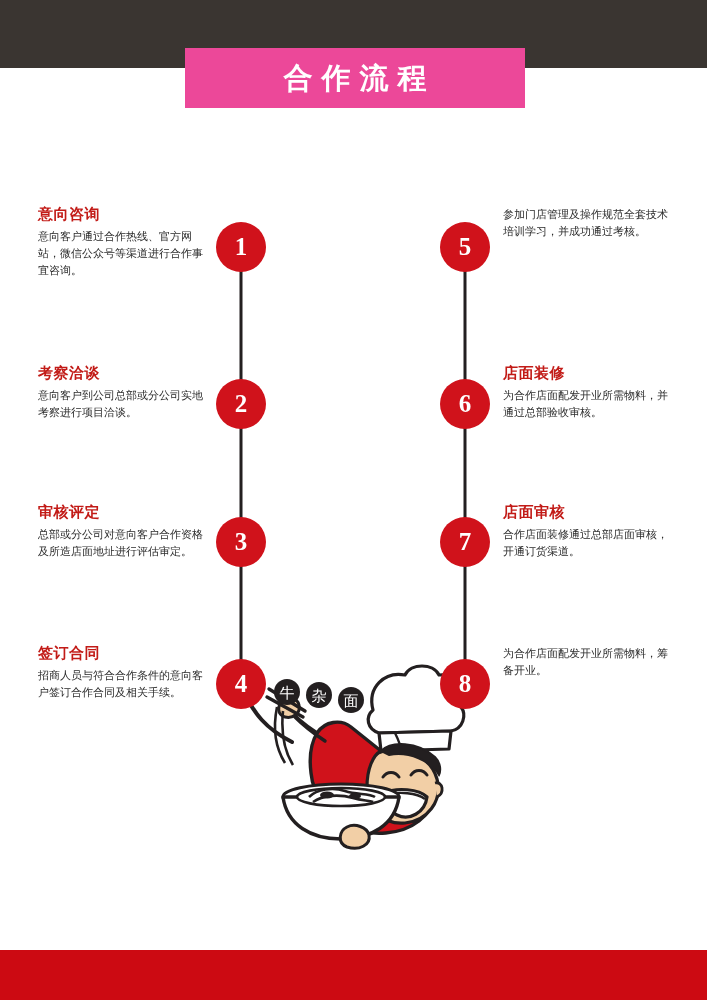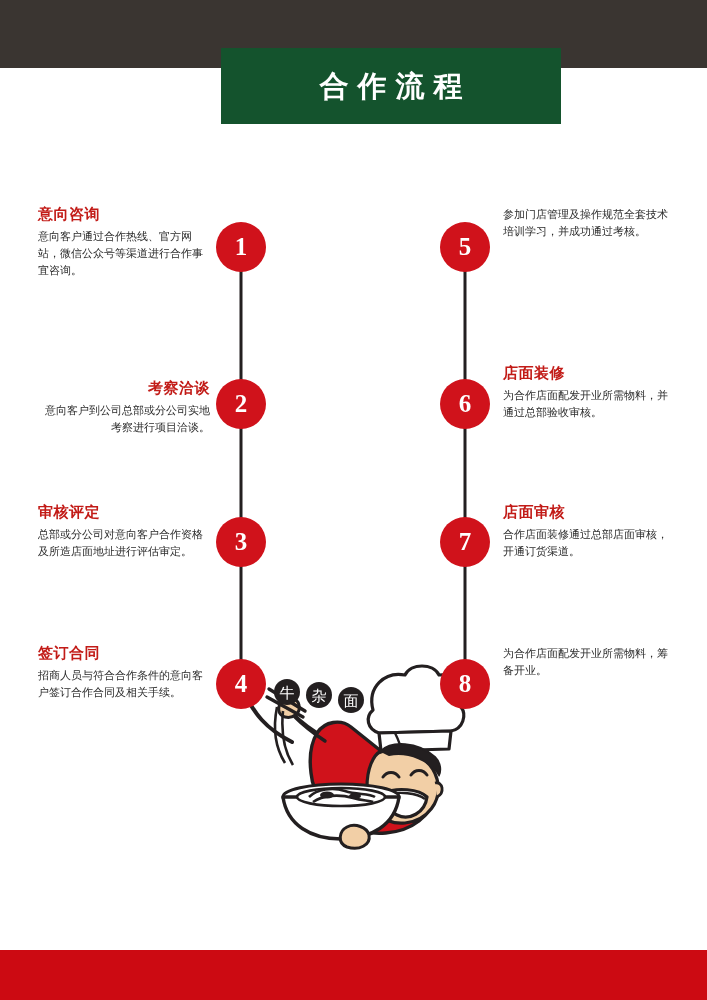--- a/index.html
+++ b/index.html
@@ -21,26 +21,25 @@
     left: 0; top: 0;
     width: 707px;
     height: 68px;
     background: #3a3531;
   }
   .title-banner {
     position: absolute;
     left: 185px;
     top: 48px;
     width: 340px;
-    height: 76px;
-    background: #14532d;
+    height: 60px;
+    background: #ec4899;
     display: flex;
     align-items: center;
     justify-content: center;
-    margin-left: 36px;
   }
   .title-banner .title-text {
     color: #ffffff;
     font-size: 29px;
     font-weight: bold;
     letter-spacing: 9px;
     text-indent: 9px;
     line-height: 1;
   }
 
@@ -155,21 +154,21 @@
 <div class="step-circle" style="left:440px; top:222px;">5</div>
 <div class="step-circle" style="left:440px; top:379px;">6</div>
 <div class="step-circle" style="left:440px; top:517px;">7</div>
 <div class="step-circle" style="left:440px; top:659px;">8</div>
 
 <div class="step-text left" style="top:206px;">
   <p class="step-title">意向咨询</p>
   <p class="step-desc">意向客户通过合作热线、官方网站，微信公众号等渠道进行合作事宜咨询。</p>
 </div>
 
-<div class="step-text left" style="top:380px;text-align:right;">
+<div class="step-text left" style="top:365px;">
   <p class="step-title">考察洽谈</p>
   <p class="step-desc">意向客户到公司总部或分公司实地考察进行项目洽谈。</p>
 </div>
 
 <div class="step-text left" style="top:504px;">
   <p class="step-title">审核评定</p>
   <p class="step-desc">总部或分公司对意向客户合作资格及所造店面地址进行评估审定。</p>
 </div>
 
 <div class="step-text left" style="top:645px;">

